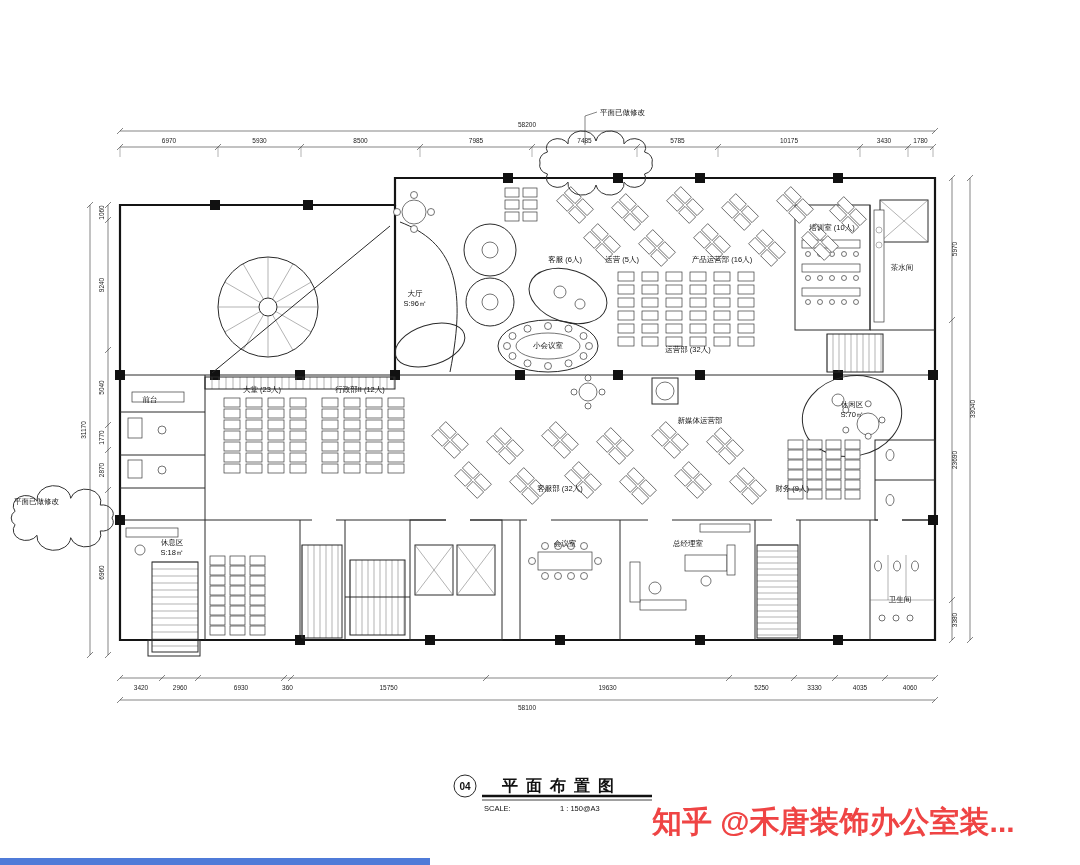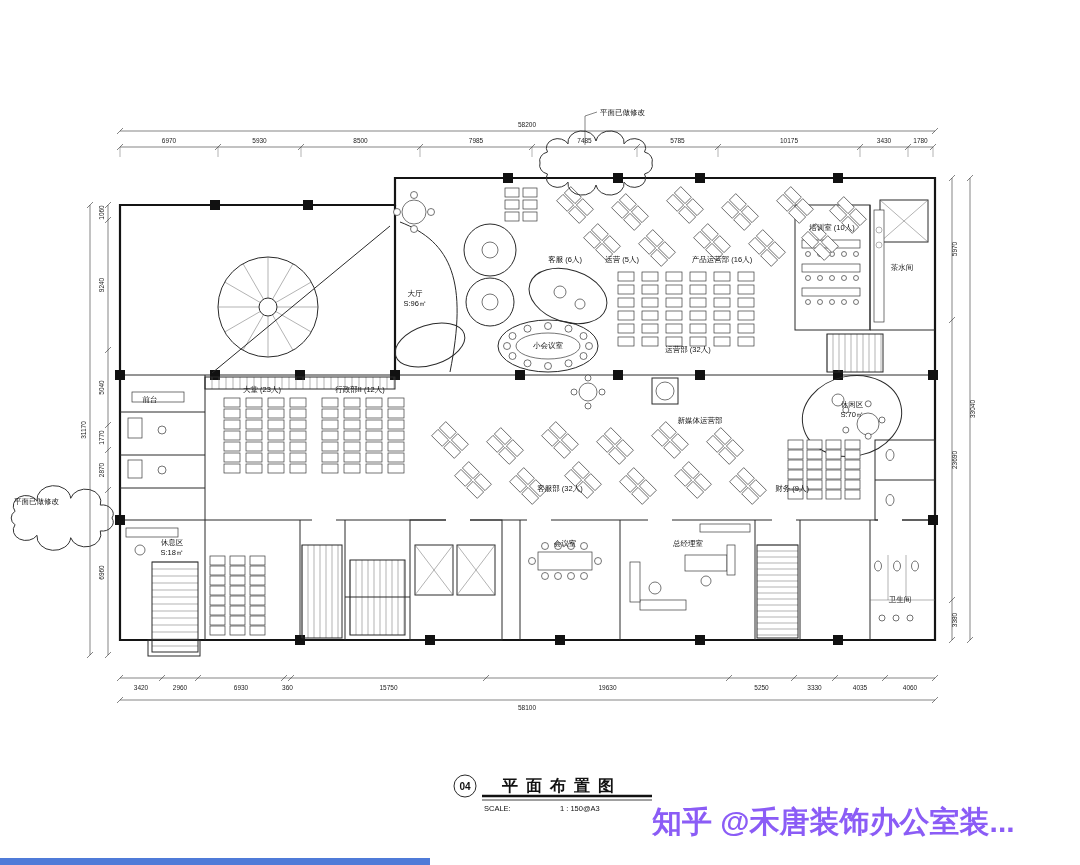--- a/index.html
+++ b/index.html
@@ -16,21 +16,21 @@
   .dimline{stroke:#333;stroke-width:.6;fill:none}
   .gap{fill:#fff;stroke:none}
   text{fill:#111}
   .lbl{font-size:7.5px;text-anchor:middle}
   .lbl-l{font-size:7.5px;text-anchor:start}
   .dim{font-size:6.5px;text-anchor:middle;fill:#222}
   .tb-num{font-size:10px;text-anchor:middle;font-weight:bold}
   .tb-title{font-size:16px;letter-spacing:8px;font-weight:bold}
   .tb-scale{font-size:7.5px}
   .watermark{position:absolute;left:652px;top:802px;width:428px;height:44px;
-    font-size:30px;font-weight:bold;color:#8b5cf6;white-space:nowrap;overflow:hidden}
+    font-size:30px;font-weight:bold;color:#ef4444;white-space:nowrap;overflow:hidden}
   .bottom-bar{position:absolute;left:0;top:858px;width:430px;height:7px;background:#4f7bd8}
 </style>
 </head>
 <body>
 
 <div class="canvas">
 <svg id="plan" width="1080" height="865" viewBox="0 0 1080 865">
 
   <g>
     <path class="wall" d="M120,205 H395 V178 H935 V640 H120 Z"></path>

